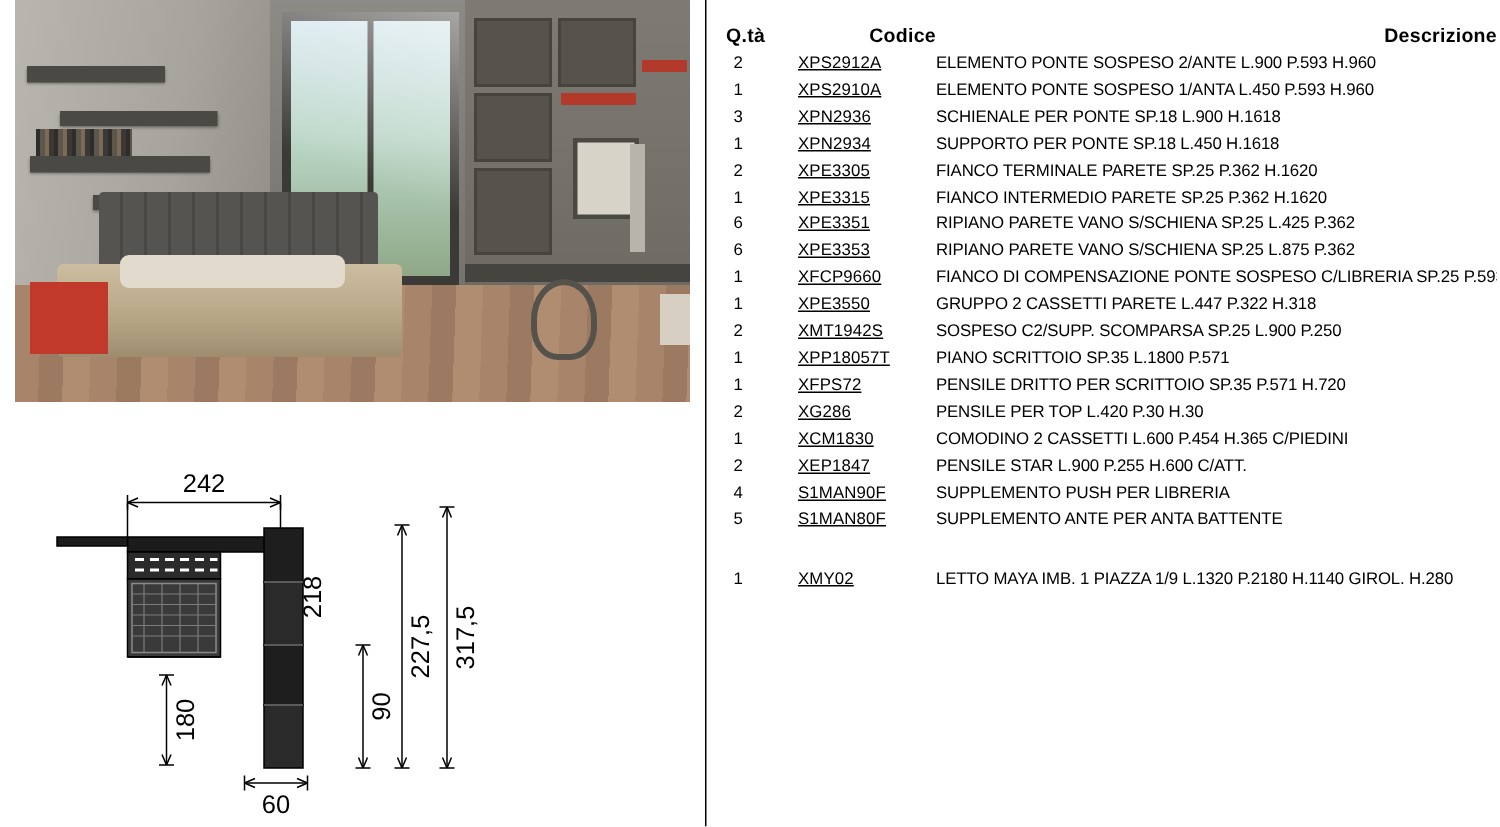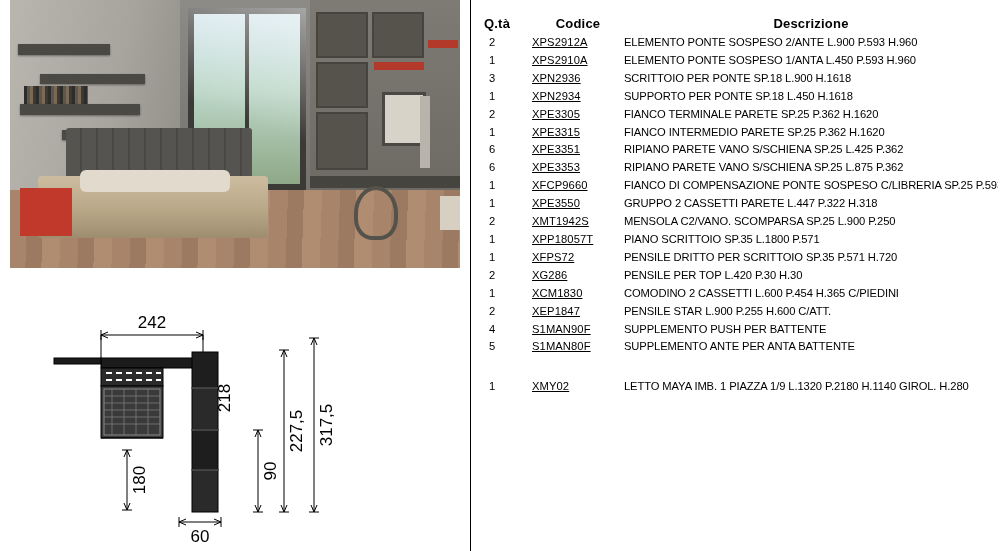--- a/index.html
+++ b/index.html
@@ -121,21 +121,21 @@
   }
   #photo .art {
     position:absolute; left: 372px; top: 92px; width: 44px; height: 54px;
     background:#d8d3c8; border:3px solid #4a4843;
   }
 
   
   #drawing {
     position: absolute;
     left: 0; top: 290px;
-    width: 470px; height: 261px; margin-left: 16px;
+    width: 470px; height: 261px;
   }
   #drawing svg { display:block; }
 
   
   #divider {
     position: absolute;
     left: 470px; top: 0;
     width: 1px; height: 551px;
     background: #000000;
   }
@@ -148,21 +148,21 @@
     padding-top: 16px;
   }
   table.parts {
     border-collapse: collapse;
     width: 520px;
     table-layout: fixed;
   }
   table.parts th {
     font-size: 13px;
     font-weight: bold;
-    text-align: center;
+    text-align: right;
     color: #000;
     padding: 0 0 3px 0;
     vertical-align: bottom;
     letter-spacing: .2px;
   }
   table.parts th.c-qta { width: 54px; text-align: left; padding-left: 6px; }
   table.parts th.c-cod { width: 92px; }
   table.parts th.c-des { width: 374px; }
   table.parts tbody td {
     font-size: 11.2px;
@@ -432,21 +432,21 @@
           <td class="c-des">ELEMENTO PONTE SOSPESO 2/ANTE L.900 P.593 H.960</td>
         </tr>
         <tr>
           <td class="c-qta">1</td>
           <td class="c-cod">XPS2910A</td>
           <td class="c-des">ELEMENTO PONTE SOSPESO 1/ANTA L.450 P.593 H.960</td>
         </tr>
         <tr>
           <td class="c-qta">3</td>
           <td class="c-cod">XPN2936</td>
-          <td class="c-des">SCRITTOIO PER PONTE SP.18 L.900 H.1618</td>
+          <td class="c-des">SCHIENALE PER PONTE SP.18 L.900 H.1618</td>
         </tr>
         <tr>
           <td class="c-qta">1</td>
           <td class="c-cod">XPN2934</td>
           <td class="c-des">SUPPORTO PER PONTE SP.18 L.450 H.1618</td>
         </tr>
         <tr>
           <td class="c-qta">2</td>
           <td class="c-cod">XPE3305</td>
           <td class="c-des">FIANCO TERMINALE PARETE SP.25 P.362 H.1620</td>
@@ -472,21 +472,21 @@
           <td class="c-des">FIANCO DI COMPENSAZIONE PONTE SOSPESO C/LIBRERIA SP.25 P.593 H.96</td>
         </tr>
         <tr>
           <td class="c-qta">1</td>
           <td class="c-cod">XPE3550</td>
           <td class="c-des">GRUPPO 2 CASSETTI PARETE L.447 P.322 H.318</td>
         </tr>
         <tr>
           <td class="c-qta">2</td>
           <td class="c-cod">XMT1942S</td>
-          <td class="c-des">MENSOLA C2/VANO. SCOMPARSA SP.25 L.900 P.250</td>
+          <td class="c-des">SOSPESO C2/SUPP. SCOMPARSA SP.25 L.900 P.250</td>
         </tr>
         <tr>
           <td class="c-qta">1</td>
           <td class="c-cod">XPP18057T</td>
           <td class="c-des">PIANO SCRITTOIO SP.35 L.1800 P.571</td>
         </tr>
         <tr>
           <td class="c-qta">1</td>
           <td class="c-cod">XFPS72</td>
           <td class="c-des">PENSILE DRITTO PER SCRITTOIO SP.35 P.571 H.720</td>
@@ -502,21 +502,21 @@
           <td class="c-des">COMODINO 2 CASSETTI L.600 P.454 H.365 C/PIEDINI</td>
         </tr>
         <tr>
           <td class="c-qta">2</td>
           <td class="c-cod">XEP1847</td>
           <td class="c-des">PENSILE STAR L.900 P.255 H.600 C/ATT.</td>
         </tr>
         <tr>
           <td class="c-qta">4</td>
           <td class="c-cod">S1MAN90F</td>
-          <td class="c-des">SUPPLEMENTO PUSH PER BATTENTE</td>
+          <td class="c-des">SUPPLEMENTO PUSH PER LIBRERIA</td>
         </tr>
         <tr>
           <td class="c-qta">5</td>
           <td class="c-cod">S1MAN80F</td>
           <td class="c-des">SUPPLEMENTO ANTE PER ANTA BATTENTE</td>
         </tr>
 
         <tr class="spacer">
           <td colspan="3"></td>
         </tr>

